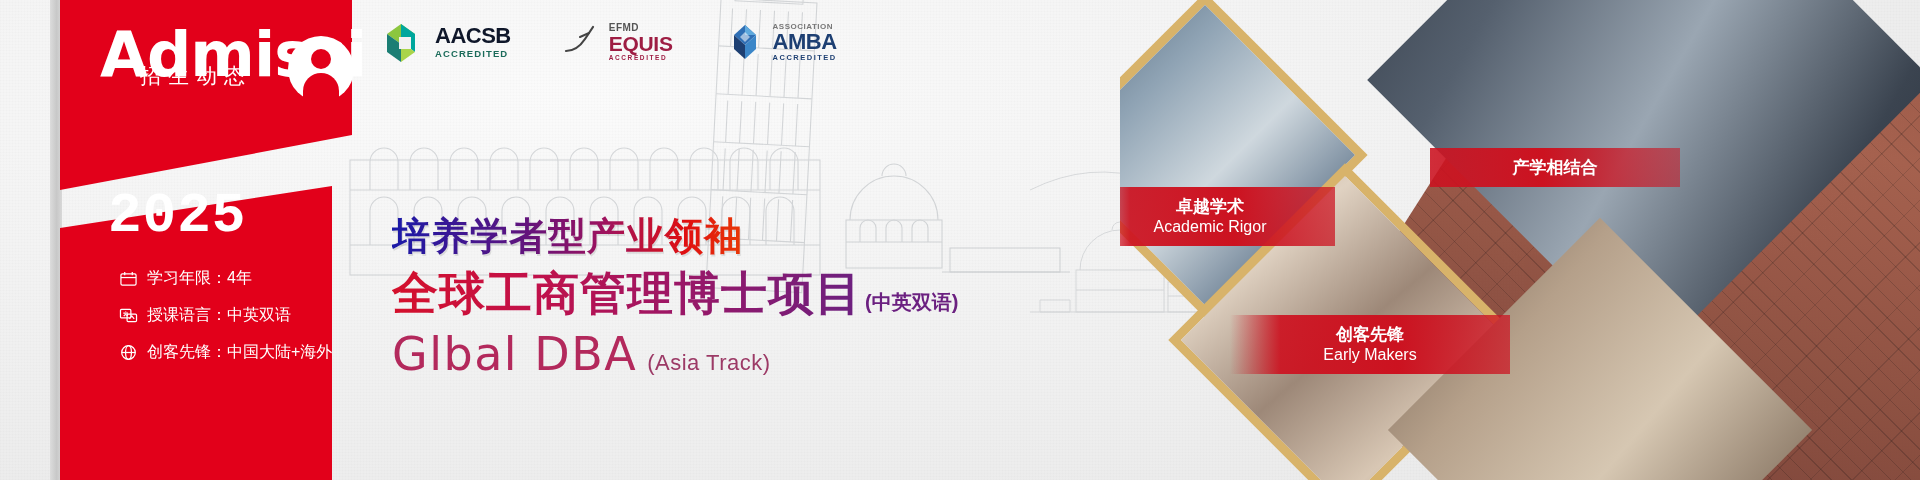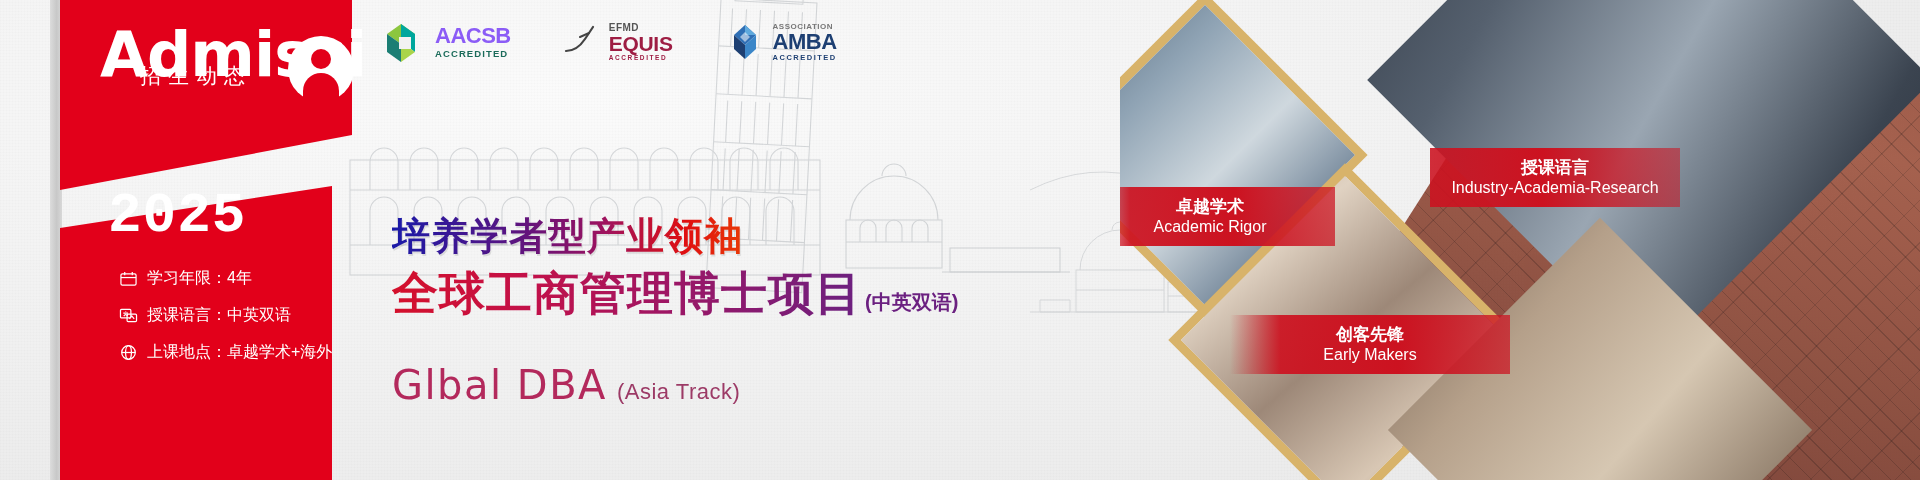--- a/index.html
+++ b/index.html
@@ -114,21 +114,21 @@
     width: 20px; height: 18px; margin-right: 9px;
     flex: 0 0 20px; display: flex; align-items: center; justify-content: center;
   }
 
   
   .accred {
     position: absolute; left: 385px; top: 22px;
     display: flex; align-items: flex-start; gap: 52px; z-index: 5;
   }
   .logo-item { display: flex; align-items: center; gap: 8px; }
-  .logo-text-b { font-size: 22px; font-weight: 700; color: #8b5cf6; letter-spacing: -.5px; line-height: 1; }
+  .logo-text-b { font-size: 22px; font-weight: 700; color: #0f172a; letter-spacing: -.5px; line-height: 1; }
   .logo-text-s { font-size: 9.5px; font-weight: 700; color: #1b6b5a; letter-spacing: 1.1px; line-height: 1.5; }
   .equis-main { font-size: 21px; font-weight: 700; color: #9e1d43; line-height: 1; letter-spacing: -.3px; }
   .equis-top  { font-size: 10px; font-weight: 700; color: #555; letter-spacing: .5px; }
   .equis-bot  { font-size: 6.5px; font-weight: 700; color: #9e1d43; letter-spacing: 1.6px; }
   .amba-top   { font-size: 8px; font-weight: 600; color: #777; letter-spacing: .5px; }
   .amba-main  { font-size: 22px; font-weight: 700; color: #1d3f72; letter-spacing: -.5px; line-height: 1; }
   .amba-bot   { font-size: 7.5px; font-weight: 700; color: #1d3f72; letter-spacing: 1.5px; }
 
   
   .title-block { position: absolute; left: 392px; top: 215px; z-index: 6; }
@@ -142,24 +142,23 @@
   .t2row { display: flex; align-items: baseline; margin-top: 7px; }
   .t2 {
     font-size: 46px; font-weight: 700; letter-spacing: 1px; line-height: 1.2;
     background: linear-gradient(90deg,#d4102b 0%, #c2114a 30%, #9c1766 60%, #6b2080 100%);
     -webkit-background-clip: text; background-clip: text; color: transparent;
     font-family: "DejaVu Sans", sans-serif;
   }
   .t2small { font-size: 20px; font-weight: 700; color: #6b2080; margin-left: 3px; text-align: right; }
   .t3row { display: flex; align-items: baseline; margin-top: 10px; }
   .t3 {
-    font-size: 40px; font-weight: 400; color: #b3295c;
+    font-size: 46px; font-weight: 400; color: #b3295c;
     letter-spacing: 1.5px; line-height: 1;
     font-family: "DejaVu Sans", sans-serif;
-    margin-top: 34px;
   }
   .t3small { font-size: 22px; color: #9c3a66; margin-left: 10px; letter-spacing: .5px; }
 
   
   .right-zone {
     position: absolute; left: 1120px; top: 0; width: 800px; height: 480px;
     z-index: 5; overflow: hidden;
   }
   .brick {
     position: absolute; left: 50px; top: -80px; width: 900px; height: 650px;
@@ -351,21 +350,21 @@
       <span>授课语言：中英双语</span>
     </div>
     <div class="bullet">
       <span class="b-ico">
         <svg viewBox="0 0 20 18" width="19" height="17" fill="none" stroke="#fff" stroke-width="1.3">
           <circle cx="10" cy="9" r="7.2"></circle>
           <ellipse cx="10" cy="9" rx="3.1" ry="7.2"></ellipse>
           <line x1="2.8" y1="9" x2="17.2" y2="9"></line>
         </svg>
       </span>
-      <span>上课地点：卓越学术+海外</span>
+      <span>创客先锋：中国大陆+海外</span>
     </div>
   </div>
 
   <div class="accred">
 
     <div class="logo-item">
       <svg width="42" height="42" viewBox="0 0 42 42">
         <polygon points="2,12 16,2 30,12 16,22" fill="#8cc63f"></polygon>
         <polygon points="16,2 30,12 30,30 16,20" fill="#00a79d"></polygon>
         <polygon points="2,12 16,22 16,40 2,30" fill="#1b7e74"></polygon>
@@ -438,22 +437,21 @@
     <div class="diamond" style="left:330px; top:280px; width:300px; height:300px;">
       <div class="d-inner ph ph-d"></div>
     </div>
 
     <div class="label lab-red" style="left:-35px; top:187px; width:250px;">
       <span class="l-cn">卓越学术</span>
       <span class="l-en">Academic Rigor</span>
     </div>
 
     <div class="label lab-red2" style="left:310px; top:148px; width:250px;">
-      <span class="l-cn">授课语言</span>
-      <span class="l-en">Industry-Academia-Research</span>
+      <span class="l-cn">产学相结合</span>
     </div>
 
     <div class="label lab-red" style="left:110px; top:315px; width:280px;">
       <span class="l-cn">创客先锋</span>
       <span class="l-en">Early Makers</span>
     </div>
   </div>
 
 </div>
 

